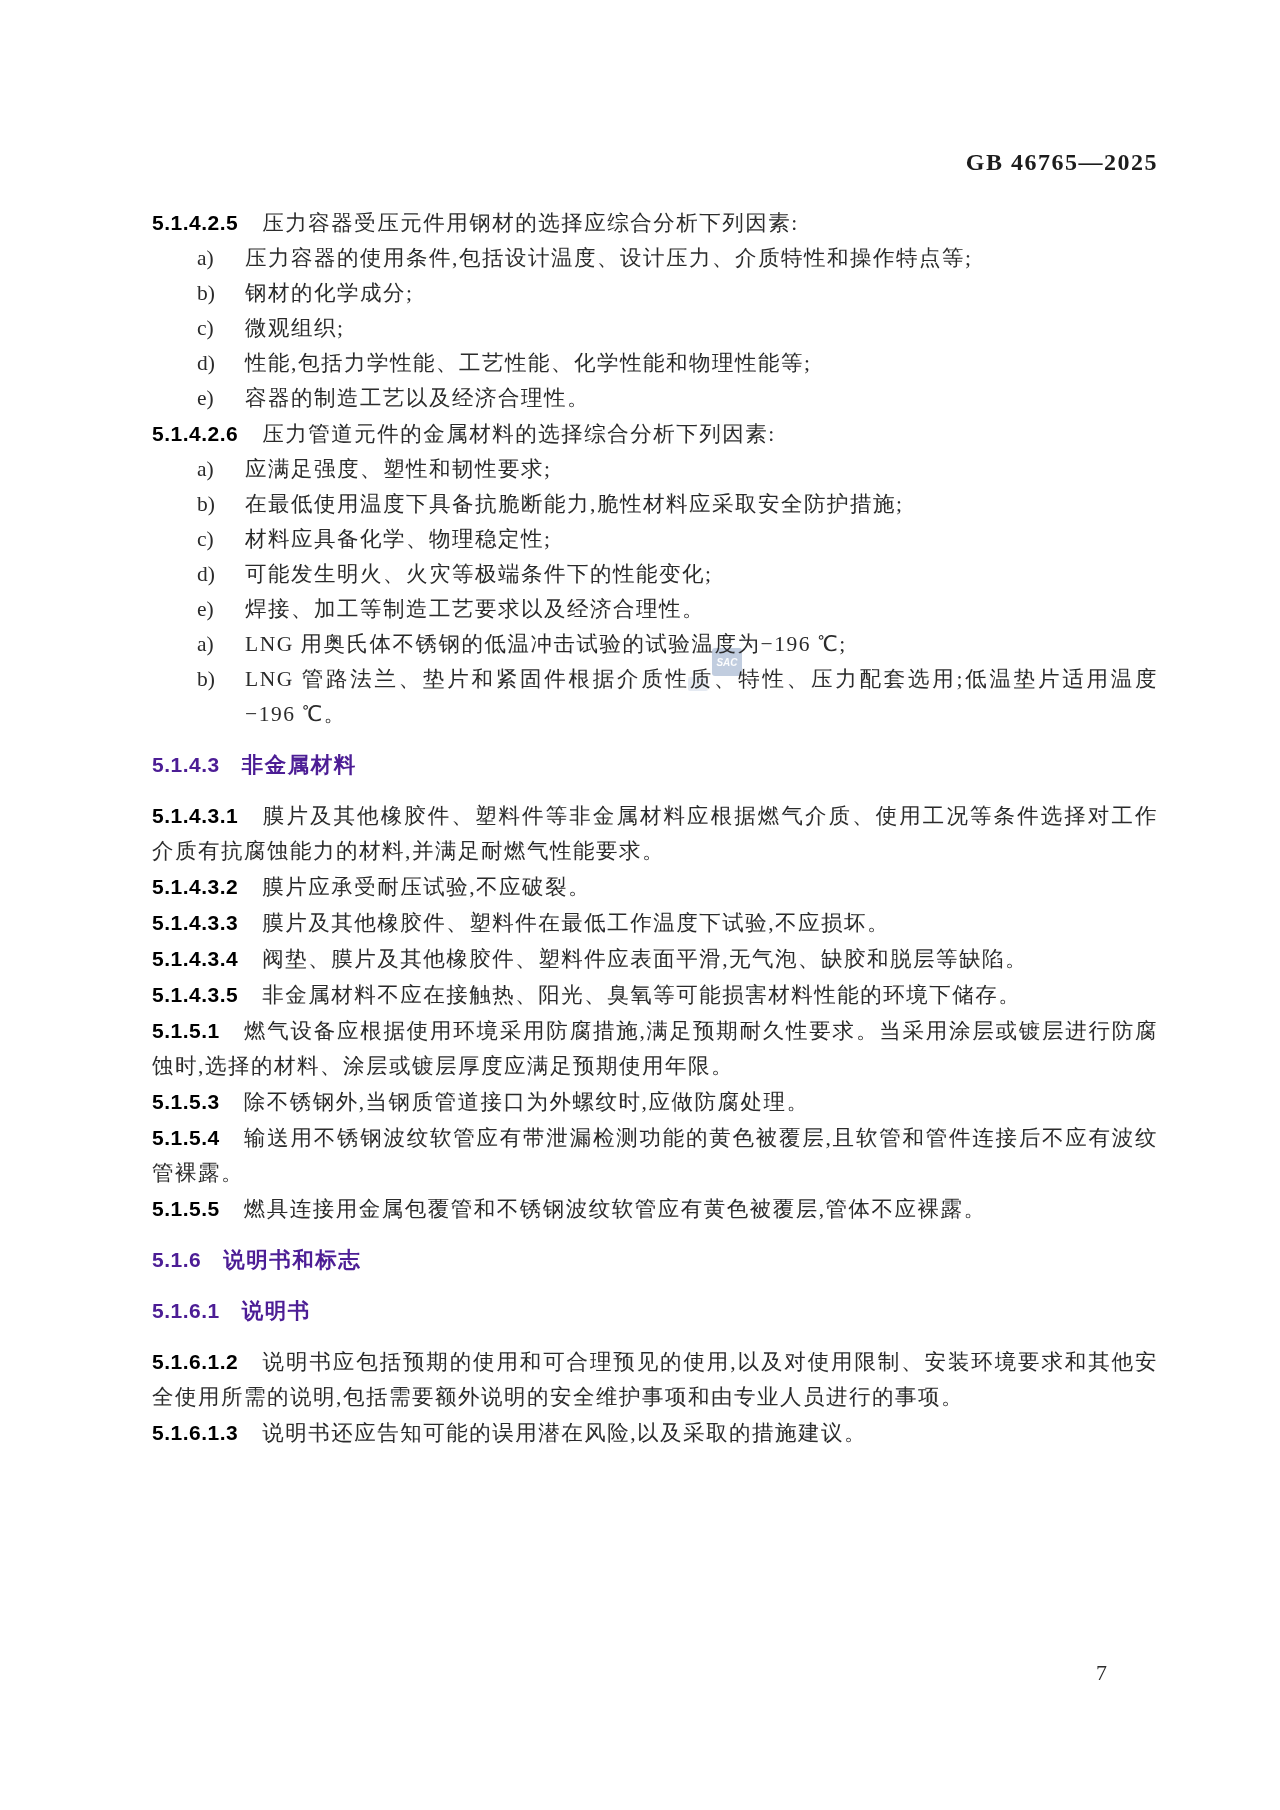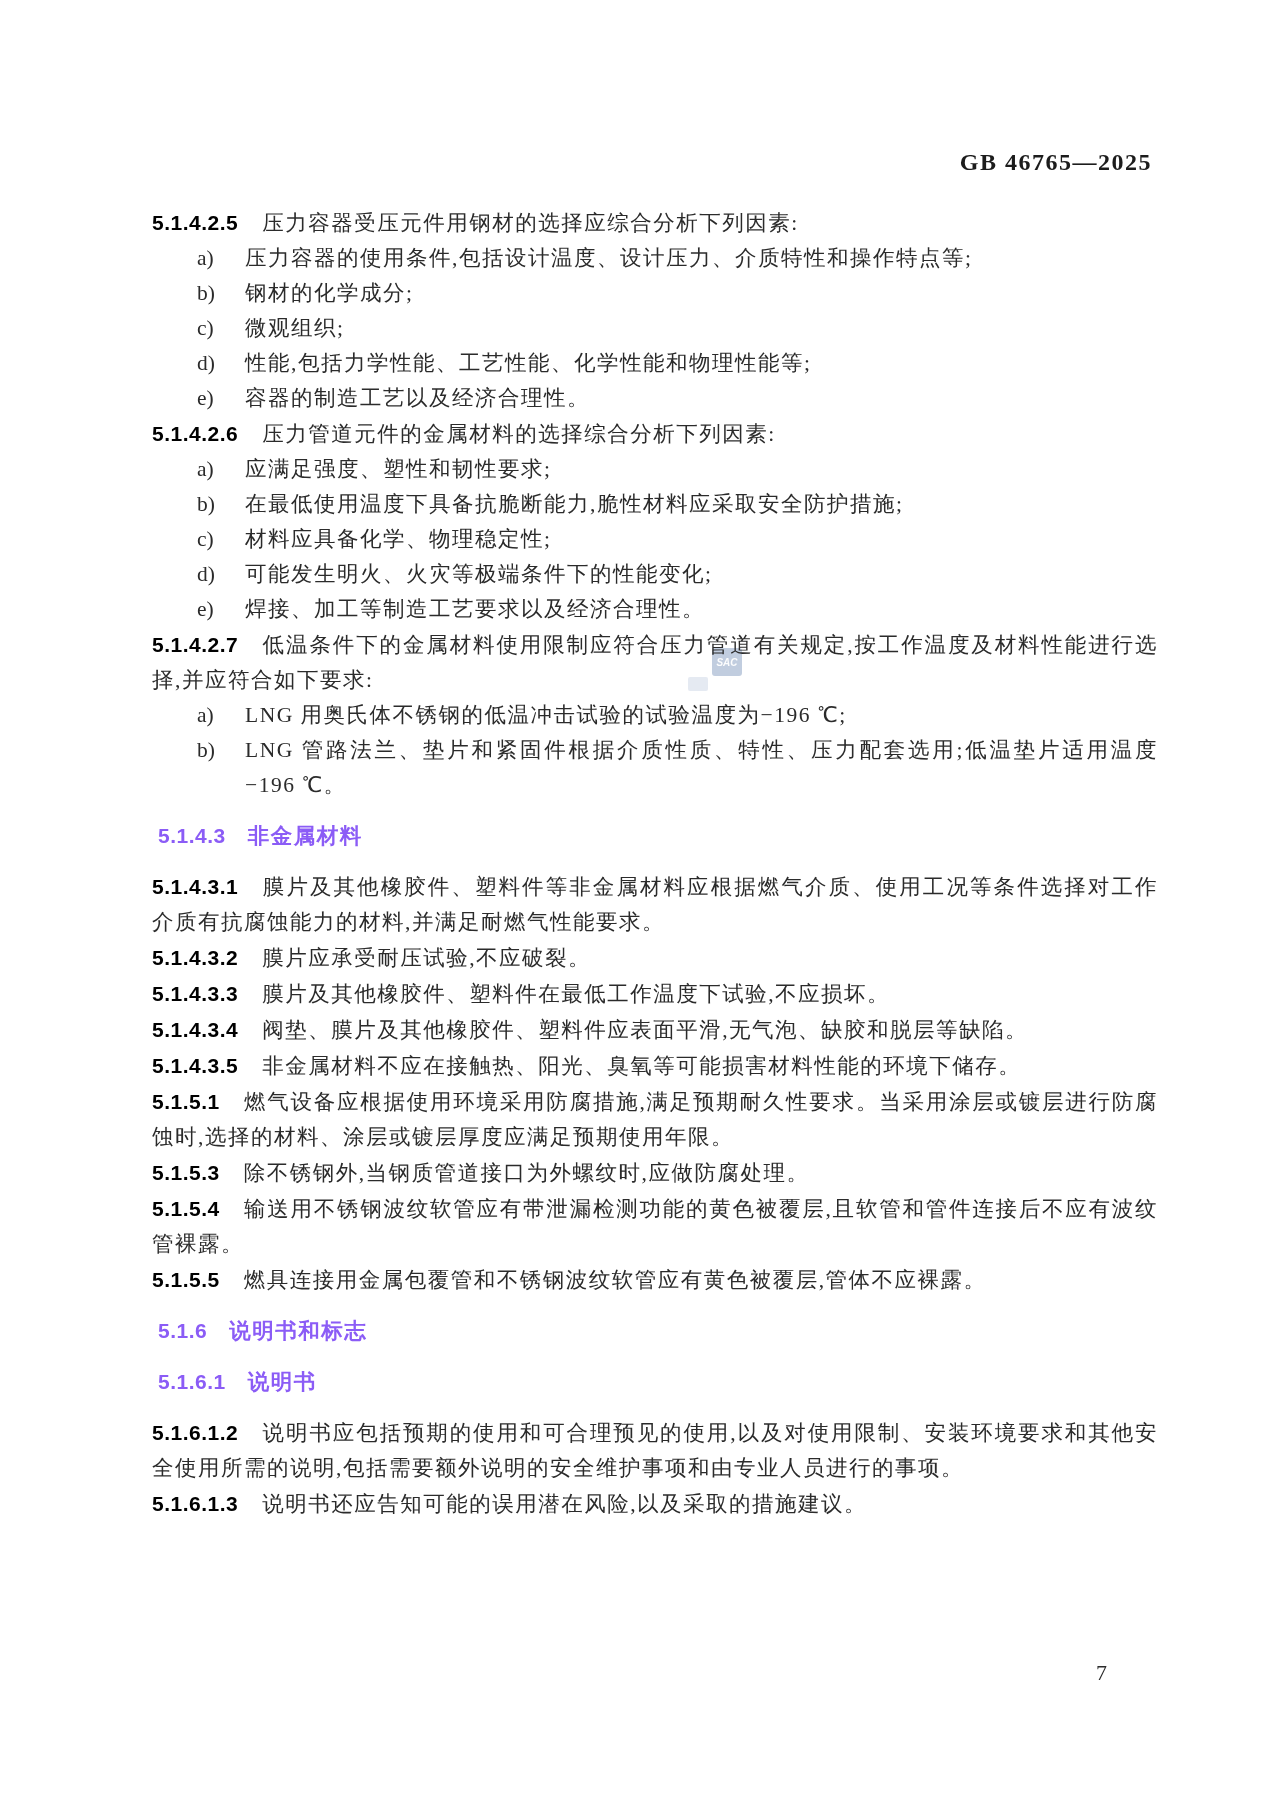--- a/index.html
+++ b/index.html
@@ -5,21 +5,21 @@
   html,body { margin:0; padding:0; background:#ffffff; }
   .page {
     position:relative;
     width:1280px; height:1810px;
     background:#ffffff;
     overflow:hidden;
     font-family:"Liberation Serif", serif;
     color:#2b2b2b;
   }
   .doc-header {
-    position:absolute; top:148px; left:146px; width:1006px;
+    position:absolute; top:148px; left:152px; width:1006px;
     text-align:right;
     font-family:"Liberation Serif", serif;
     font-weight:bold; font-size:24px; line-height:28px;
     letter-spacing:1.5px; color:#1c1c1c;
     z-index:2;
   }
   .content {
     position:absolute; left:152px; top:205px; width:1006px;
     font-size:21.5px; line-height:35px;
     letter-spacing:1.5px;
@@ -33,23 +33,23 @@
     font-size:21px;
   }
   .item {
     margin:0; padding-left:93px; position:relative; text-align:justify;
   }
   .item .marker {
     position:absolute; left:45px; top:0;
     letter-spacing:0;
   }
   p.heading {
-    margin:15px 6px;
+    margin:15px 0;
     font-family:"Liberation Sans", sans-serif;
-    font-weight:bold; color:#8b5cf6;
+    font-weight:bold; color:#4c1d95;
     font-size:21.5px;
   }
   p.heading .num { padding-right:22px; letter-spacing:0.5px; font-size:21px; }
   .page-number {
     position:absolute; left:1096px; top:1658px;
     font-size:22px; line-height:30px; color:#2b2b2b;
     z-index:2;
   }
   .watermark {
     position:absolute; left:712px; top:648px;
@@ -91,21 +91,20 @@
     <div class="item"><span class="marker">e)</span><span>容器的制造工艺以及经济合理性。</span></div>
 
     <p class="clause"><span class="clause-num">5.1.4.2.6</span><span>压力管道元件的金属材料的选择综合分析下列因素:</span></p>
 
     <div class="item"><span class="marker">a)</span><span>应满足强度、塑性和韧性要求;</span></div>
     <div class="item"><span class="marker">b)</span><span>在最低使用温度下具备抗脆断能力,脆性材料应采取安全防护措施;</span></div>
     <div class="item"><span class="marker">c)</span><span>材料应具备化学、物理稳定性;</span></div>
     <div class="item"><span class="marker">d)</span><span>可能发生明火、火灾等极端条件下的性能变化;</span></div>
     <div class="item"><span class="marker">e)</span><span>焊接、加工等制造工艺要求以及经济合理性。</span></div>
 
-    <p class="clause"><span class="clause-num">5.1.4.2.7</span><span>低温条件下的金属材料使用限制应符合压力管道有关规定,按工作温度及材料性能进行选择,并应符合如下要求:</span></p>
 
     <div class="item"><span class="marker">a)</span><span>LNG 用奥氏体不锈钢的低温冲击试验的试验温度为−196 ℃;</span></div>
     <div class="item"><span class="marker">b)</span><span>LNG 管路法兰、垫片和紧固件根据介质性质、特性、压力配套选用;低温垫片适用温度−196 ℃。</span></div>
 
     <p class="heading"><span class="num">5.1.4.3</span><span>非金属材料</span></p>
 
     <p class="clause"><span class="clause-num">5.1.4.3.1</span><span>膜片及其他橡胶件、塑料件等非金属材料应根据燃气介质、使用工况等条件选择对工作介质有抗腐蚀能力的材料,并满足耐燃气性能要求。</span></p>
     <p class="clause"><span class="clause-num">5.1.4.3.2</span><span>膜片应承受耐压试验,不应破裂。</span></p>
     <p class="clause"><span class="clause-num">5.1.4.3.3</span><span>膜片及其他橡胶件、塑料件在最低工作温度下试验,不应损坏。</span></p>
     <p class="clause"><span class="clause-num">5.1.4.3.4</span><span>阀垫、膜片及其他橡胶件、塑料件应表面平滑,无气泡、缺胶和脱层等缺陷。</span></p>

